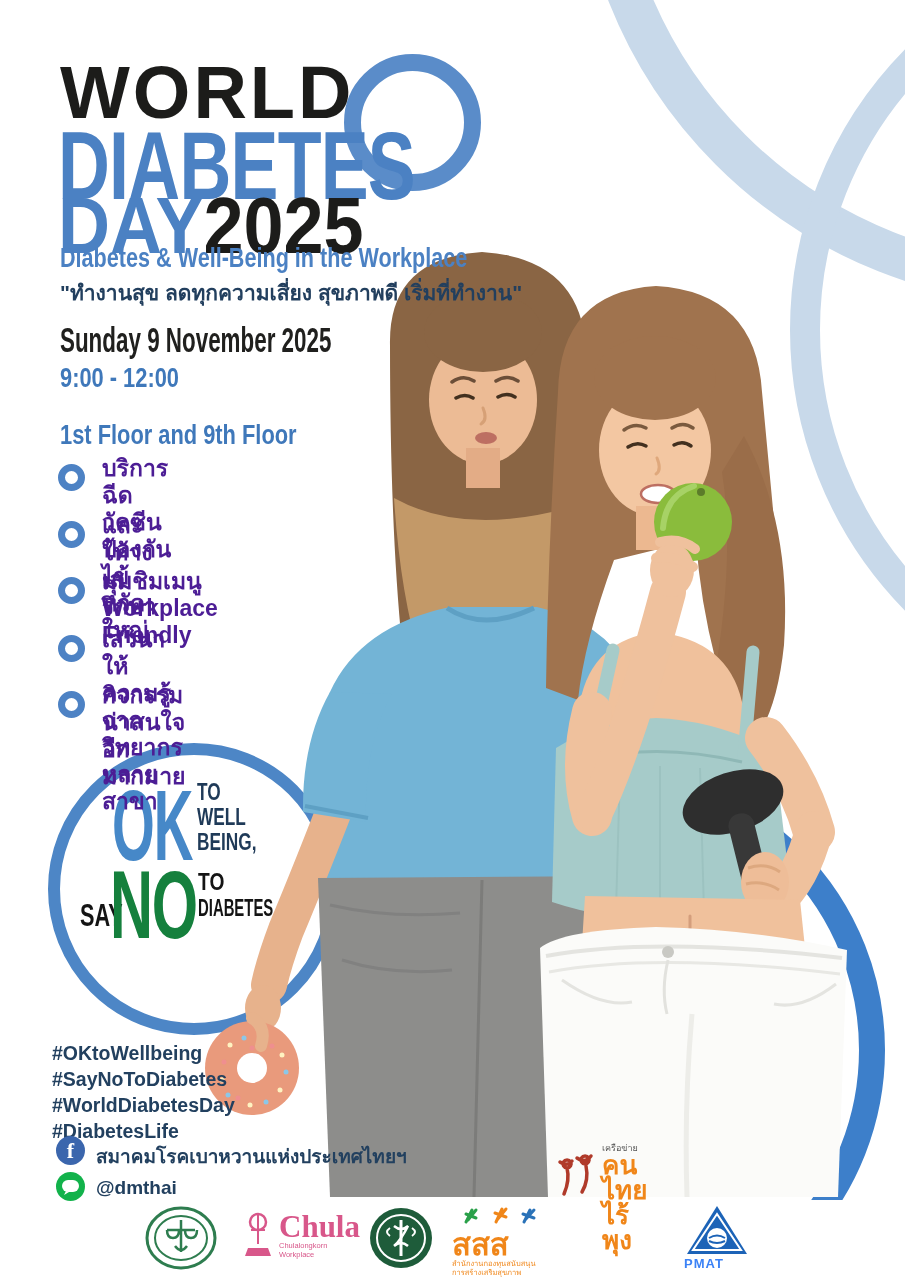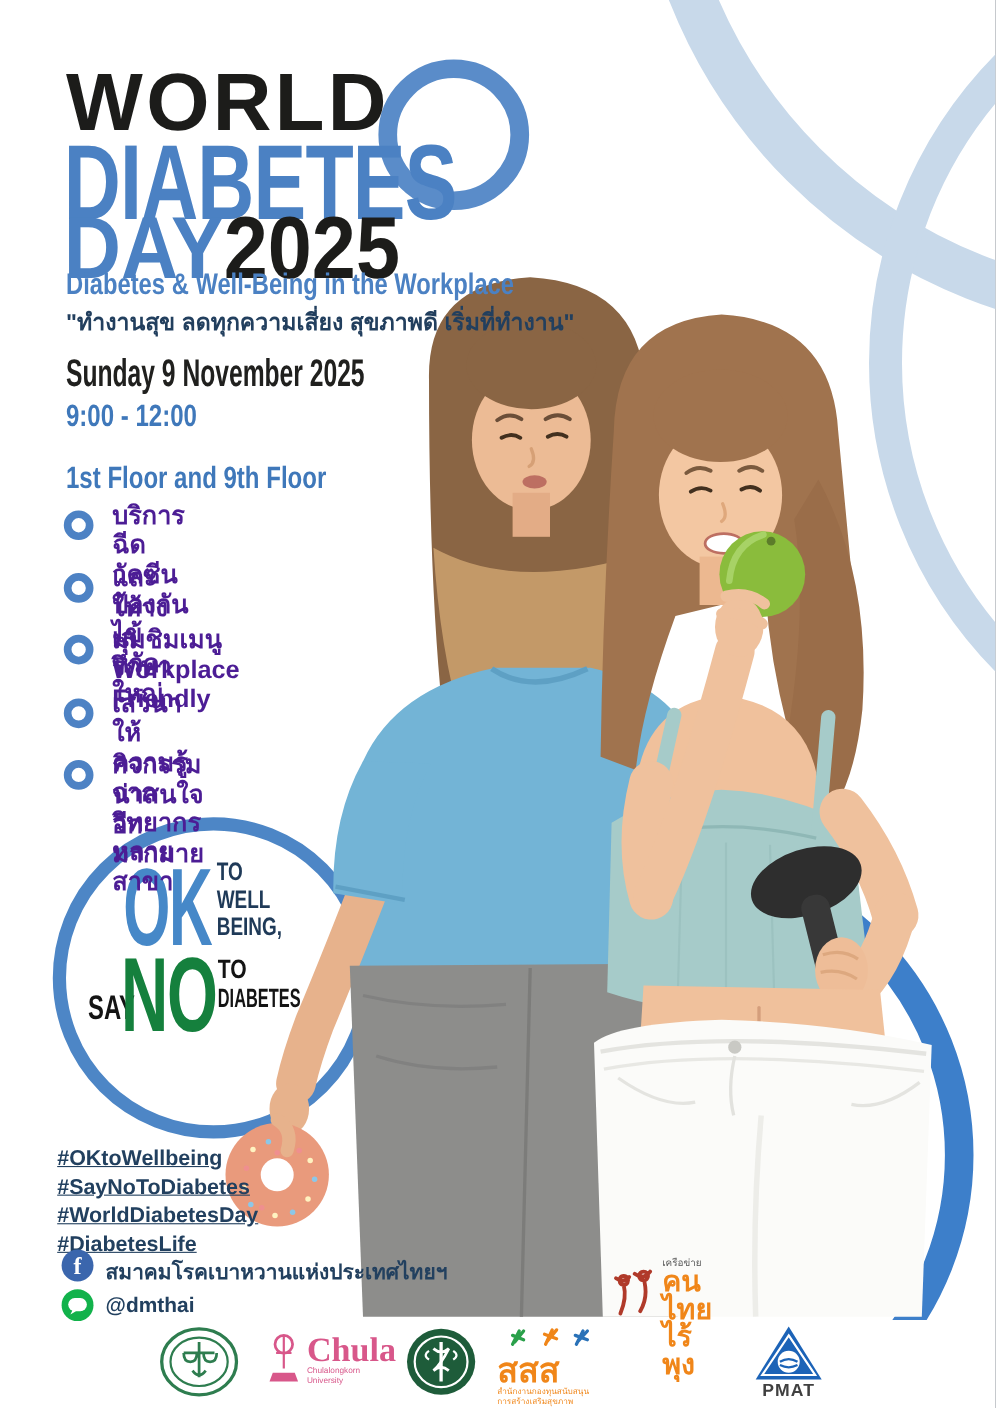--- a/index.html
+++ b/index.html
@@ -24,31 +24,31 @@
   .actline{font-size:23px;line-height:27px;font-weight:700;color:#4c1d95;}
   
   .badge-ring{left:48px;top:743px;width:292px;height:292px;border:12px solid #4d86c6;}
   .bk-ok{left:112px;top:768px;font-size:100px;letter-spacing:-2px;color:#4688c8;}
   .bk-towell{left:197px;top:780px;font-size:23px;line-height:25px;color:#1f3a58;}
   .bk-say{left:80px;top:872px;font-size:31px;color:#141414;margin-top:26px;}
   .bk-no{left:110px;top:850px;font-size:96px;letter-spacing:-2px;color:#15803d;}
   .bk-to2{left:198px;top:868px;font-size:24px;color:#141414;}
   .bk-diab{left:198px;top:894px;font-size:24px;color:#141414;}
   
-  .tags{left:52px;top:1040px;font-size:19.5px;line-height:26px;font-weight:700;color:#22405f;text-decoration:underline;}
+  .tags{left:52px;top:1040px;font-size:19.5px;line-height:26px;font-weight:700;color:#22405f;}
   .soc-ic{width:29px;height:29px;border-radius:50%;color:#fff;text-align:center;}
   .fb{background:#3b66ad;font-family:"Liberation Serif",serif;font-weight:700;font-size:22px;line-height:30px;}
   .ln{background:#12b24b;}
   .soc-tx{font-size:19px;font-weight:700;color:#22405f;}
   
   .logo-sub{font-size:7.5px;line-height:8.5px;}
   .chula-name{font-family:"Liberation Serif",serif;font-weight:700;font-size:31px;color:#d8578a;line-height:30px;}
   .sss-name{font-size:31px;font-weight:700;color:#f08619;line-height:30px;}
   .fit-name{font-size:26px;font-weight:700;color:#f08619;line-height:25px;}
-  .pmat-name{font-size:16px;font-weight:700;color:#404040;text-align:center;letter-spacing:1px;}
+  .pmat-name{font-size:13px;font-weight:700;color:#3b82f6;letter-spacing:1px;}
 </style>
 </head>
 <body>
 
 <div class="poster">
 
   <div class="abs" style="left:545px;top:0;width:360px;height:430px;overflow:hidden;">
     <div class="ring" style="left:30px;top:-655px;width:960px;height:960px;border:42px solid #c8d9ea;"></div>
   </div>
   <div class="abs" style="left:770px;top:0;width:135px;height:700px;overflow:hidden;">
@@ -240,21 +240,21 @@
     </svg>
   </div>
   <div class="abs" style="left:243px;top:1210px;">
     <svg width="30" height="52" viewBox="0 0 30 52" style="vertical-align:top;">
       <circle cx="15" cy="12" r="8" fill="none" stroke="#d8578a" stroke-width="2.5"></circle>
       <path d="M15,4 L15,34 M8,20 L22,20" stroke="#d8578a" stroke-width="2"></path>
       <path d="M5,38 h20 l3,8 h-26 Z" fill="#d8578a"></path>
     </svg>
     <div class="abs" style="left:36px;top:2px;">
       <div class="chula-name">Chula</div>
-      <div class="logo-sub" style="color:#d8578a;">Chulalongkorn University</div>
+      <div class="logo-sub" style="color:#d8578a;">Chulalongkorn Workplace</div>
     </div>
   </div>
   <div class="abs" style="left:368px;top:1206px;">
     <svg width="66" height="64" viewBox="0 0 66 64">
       <ellipse cx="33" cy="32" rx="31" ry="30" fill="#1e5c3a"></ellipse>
       <ellipse cx="33" cy="32" rx="24" ry="23" fill="none" stroke="#ffffff" stroke-width="2"></ellipse>
       <path d="M33,14 L33,50" stroke="#ffffff" stroke-width="3"></path>
       <path d="M26,20 q7,6 14,0 q-7,14 -14,20 q7,-6 14,0" stroke="#ffffff" stroke-width="2.5" fill="none"></path>
       <path d="M22,22 q-6,4 0,8 M44,22 q6,4 0,8" stroke="#ffffff" stroke-width="2" fill="none"></path>
     </svg>

